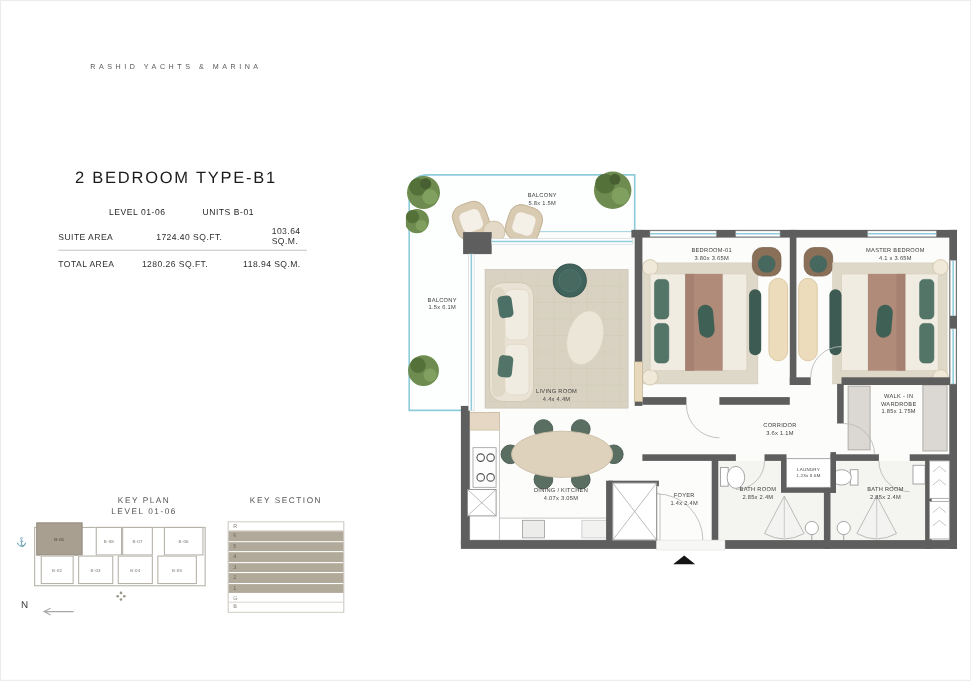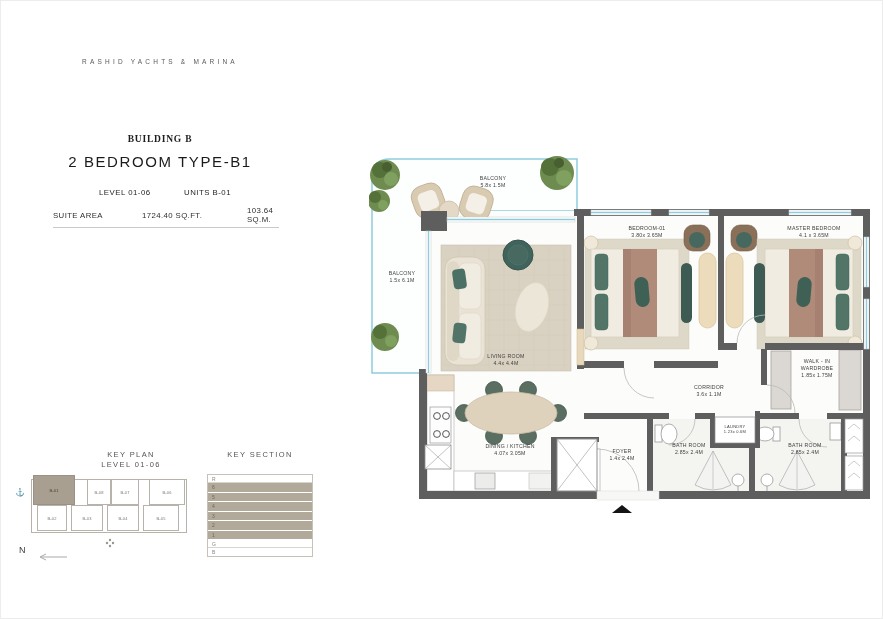--- a/index.html
+++ b/index.html
@@ -57,32 +57,36 @@
   .rlabel.tiny { font-size:4px; line-height:4.8px; }
 </style>
 </head>
 <body>
 
 <div class="page">
 
   <div class="logo-block">
     <div class="tagline">RASHID YACHTS &amp; MARINA</div>
   </div>
-  <div class="building">BUILDING B</div>
   <div class="unit-type">2 BEDROOM TYPE-B1</div>
 
   <div class="area-table">
     <div class="at-head">
       <span class="lvl">LEVEL 01-06</span>
       <span class="unt">UNITS B-01</span>
     </div>
     <div class="at-row bordered">
       <span>SUITE AREA</span>
       <span>1724.40 SQ.FT.</span>
       <span>103.64 SQ.M.</span>
+    </div>
+    <div class="at-row">
+      <span>TOTAL AREA</span>
+      <span>1280.26 SQ.FT.</span>
+      <span>118.94 SQ.M.</span>
     </div>
   </div>
 
   <div class="kp-title">
     <div>KEY PLAN</div>
     <div>LEVEL 01-06</div>
   </div>
   <div class="kp-diagram">
     <div class="kp-outline"></div>
     <div class="kp-cell hl" style="left:2px;top:-2px;width:42px;height:30px">B-01</div>

